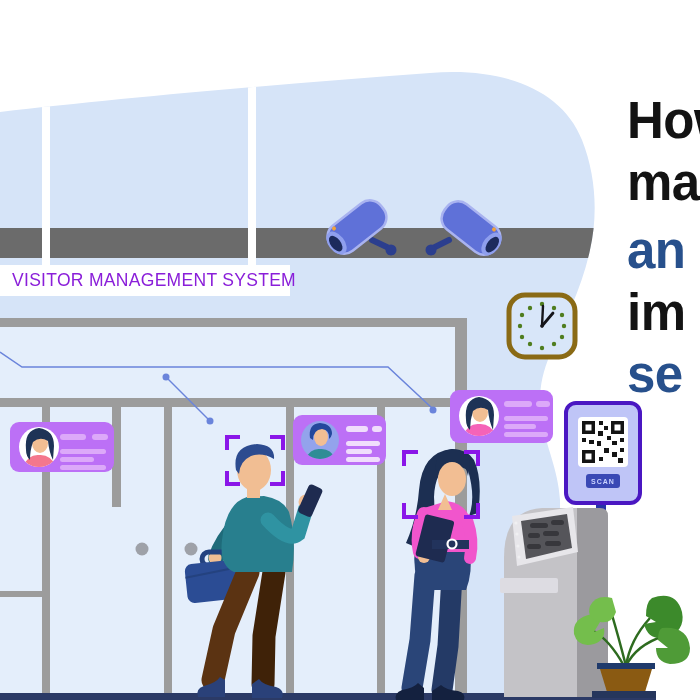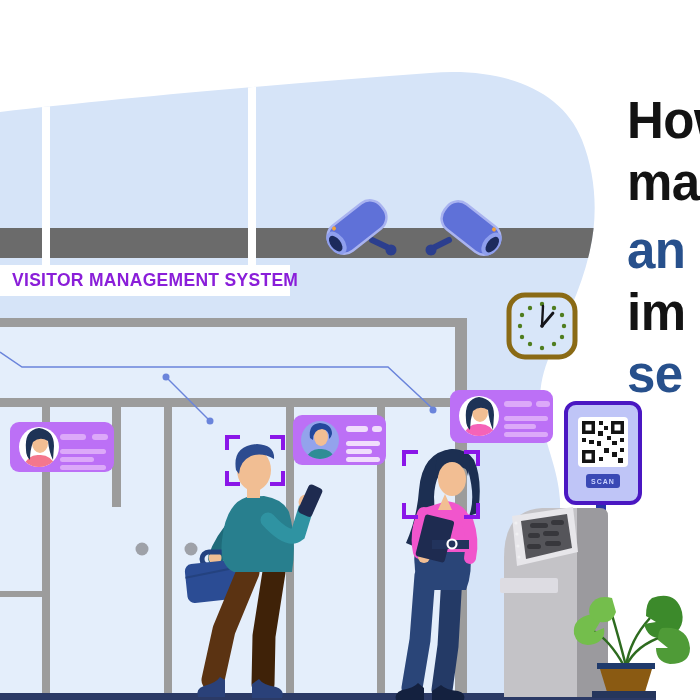--- a/index.html
+++ b/index.html
@@ -4,21 +4,21 @@
 <style>
   html,body{margin:0;padding:0;}
   body{
     width:700px;height:700px;position:relative;overflow:hidden;background:#ffffff;
     font-family:"Liberation Sans", sans-serif;
   }
   #scene{position:absolute;left:0;top:0;}
   .banner-label{
     position:absolute;left:0;top:265px;width:290px;height:31px;
     display:flex;align-items:center;padding-left:12px;box-sizing:border-box;
-    color:#8A1ED9;font-size:17.5px;font-weight:700;letter-spacing:0.3px;white-space:nowrap;
+    color:#8A1ED9;font-size:17.5px;font-weight:400;letter-spacing:0.3px;white-space:nowrap;
   }
   .heading{
     position:absolute;left:627px;top:90px;width:200px;
     font-weight:800;font-size:51px;line-height:62px;letter-spacing:-0.5px;white-space:nowrap;
   }
   .heading .h-line{height:62px;}
   .heading .h-gap{margin-top:6px;}
   .h-black{color:#131313;}
   .h-blue{color:#27508C;}
   .scan-pill{

